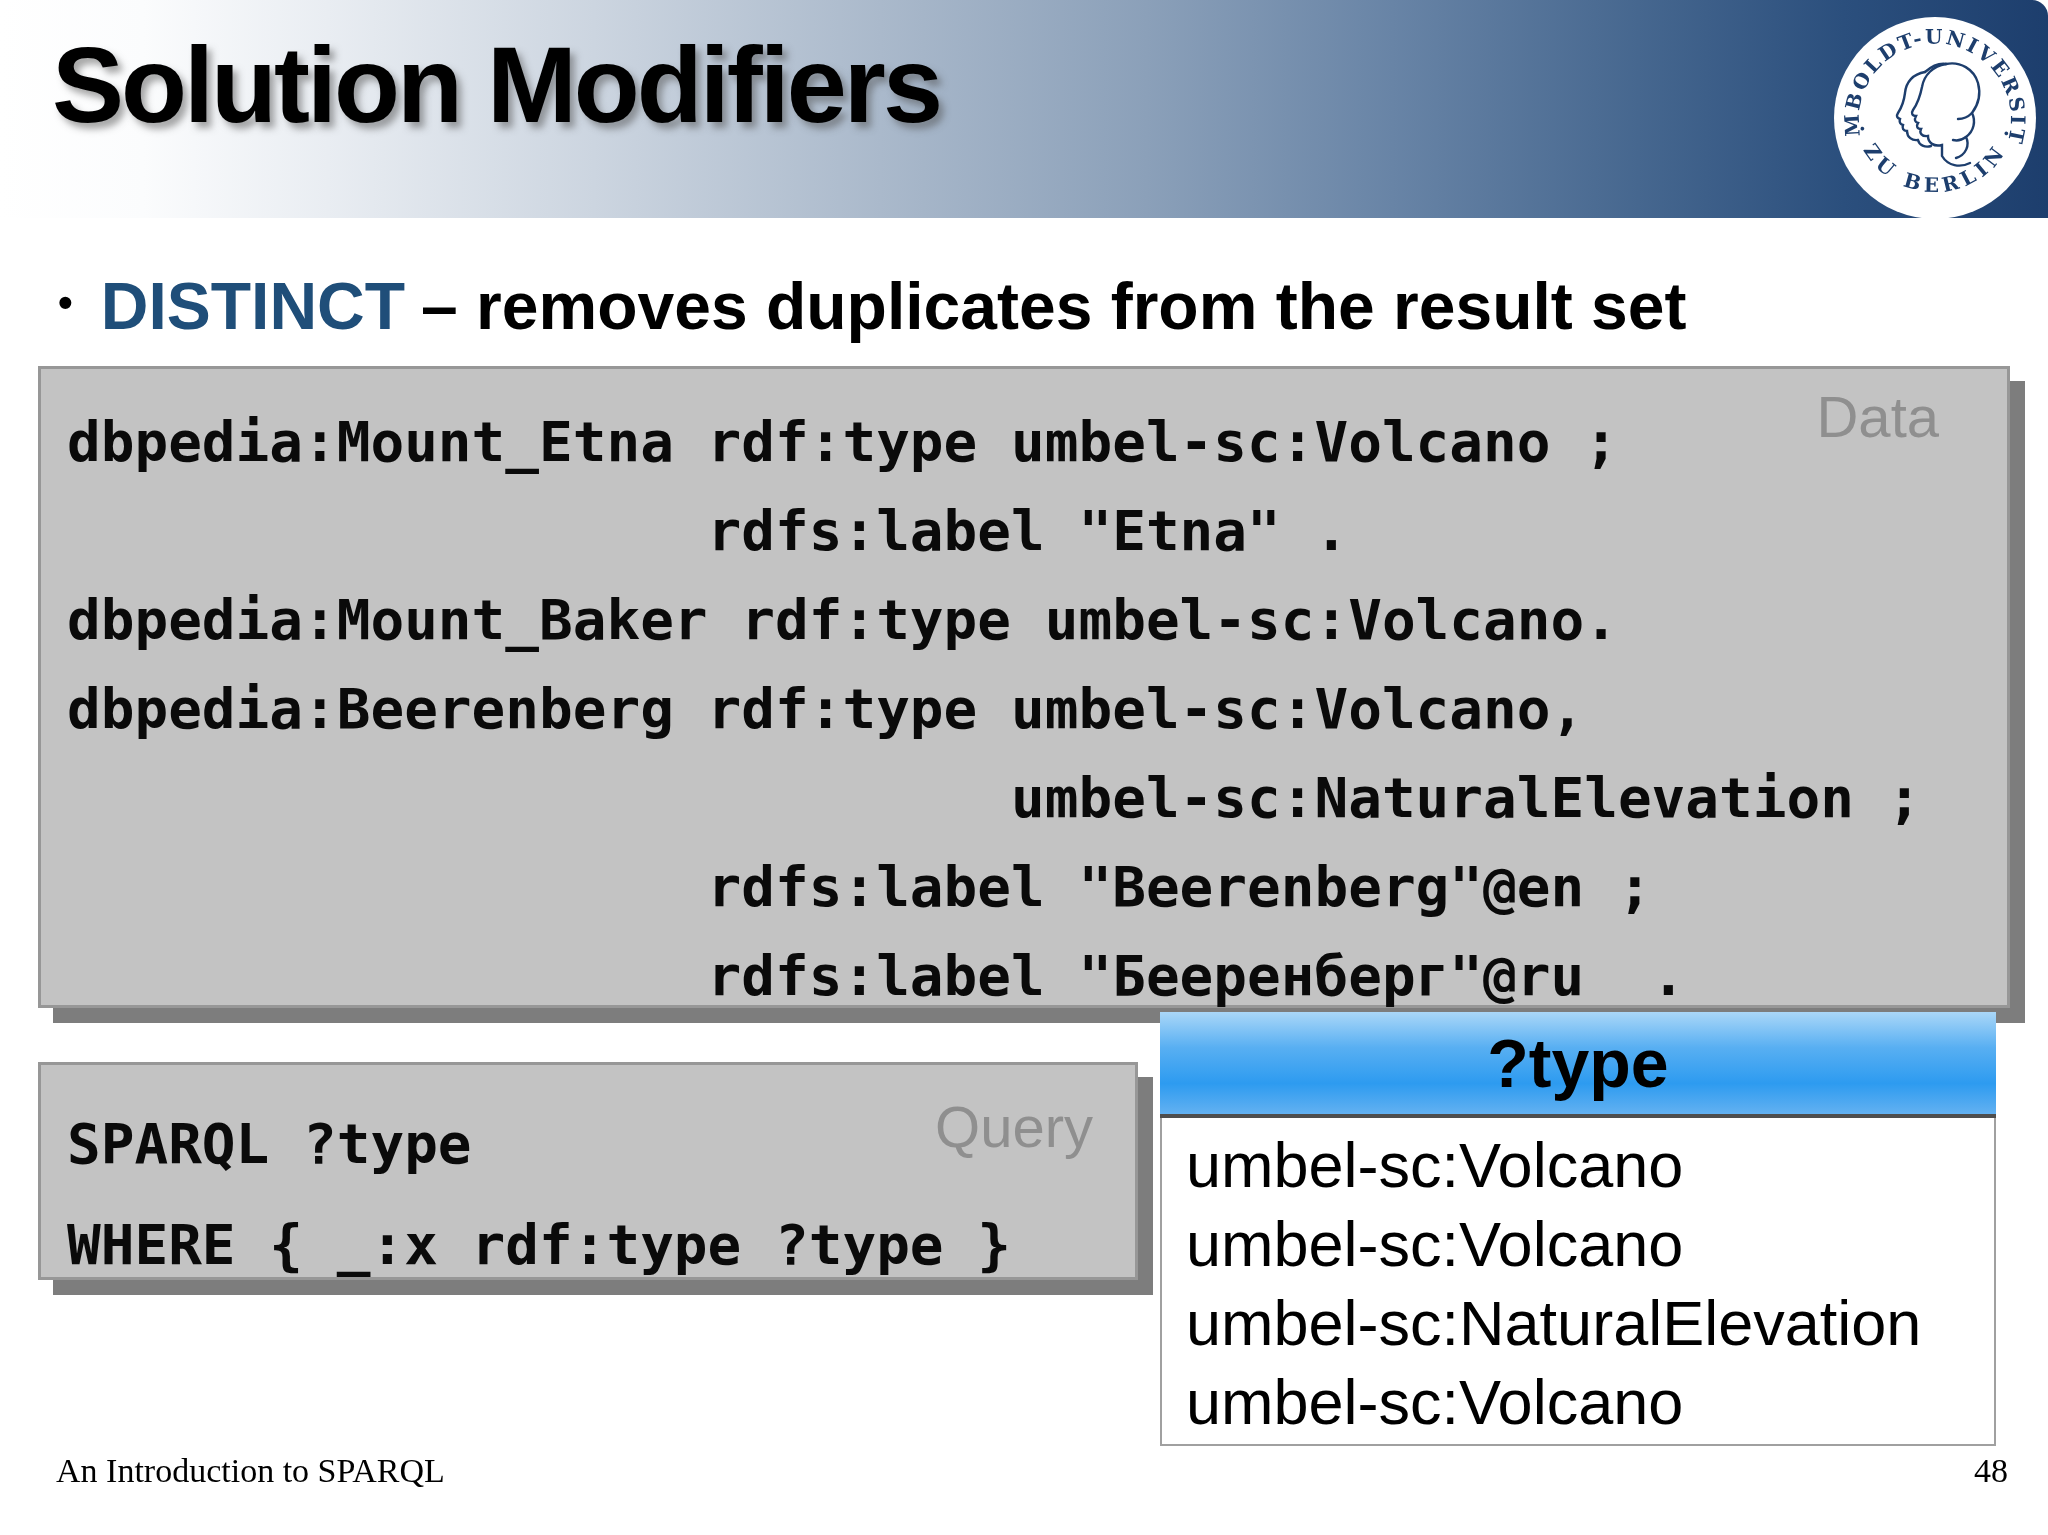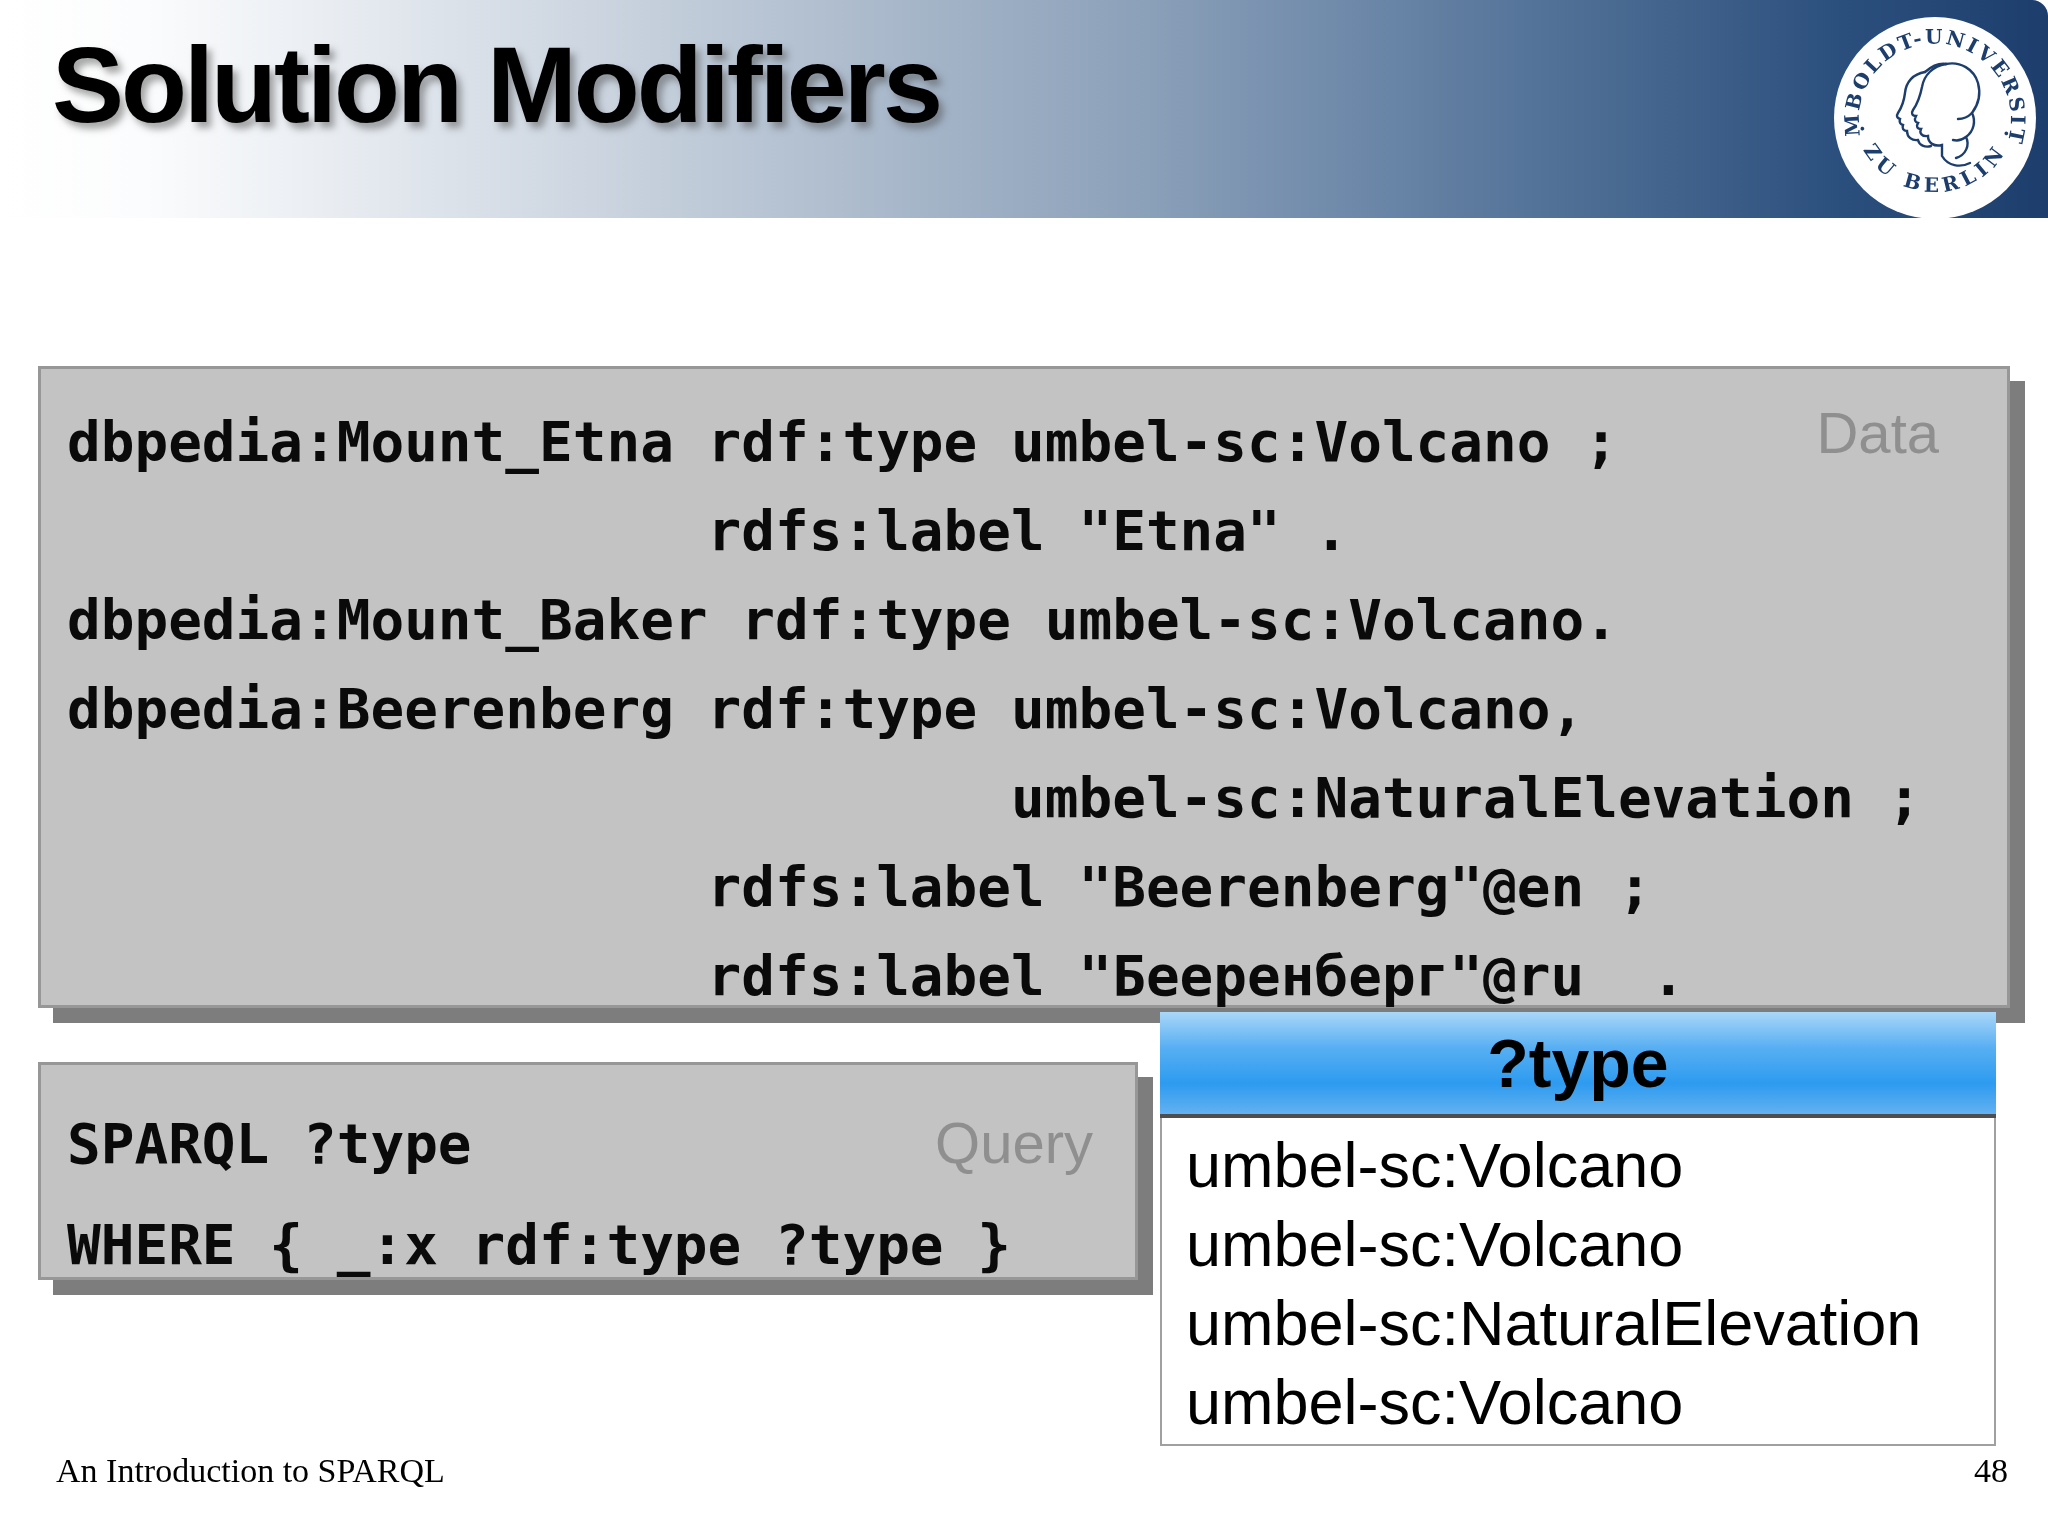--- a/index.html
+++ b/index.html
@@ -36,21 +36,20 @@
   .box {
     position:absolute; background:#c3c3c3;
     border:3px solid #979797;
     box-shadow:15px 15px 0 0 #7d7d7d;
   }
   .data-box  { left:38px; top:366px;  width:1966px; height:636px; z-index:2; }
   .query-box { left:38px; top:1062px; width:1094px; height:212px; z-index:3; }
   .box-label {
     position:absolute; color:#8f8f8f; font-size:58px; font-weight:normal;
     font-family:"Liberation Sans", sans-serif;
-    margin-top:16px;
   }
   .data-box  .box-label { right:68px; top:14px; }
   .query-box .box-label { right:42px; top:28px; }
   .code {
     margin:4px; padding:24px 0 0 22px;
     font-family:"DejaVu Sans Mono", monospace;
     font-weight:bold; font-size:56px; line-height:89px; color:#0a0a0a;
     white-space:pre;
   }
   .query-box .code { padding-top:24px; line-height:101px; }
@@ -114,20 +113,23 @@
 
       <path d="M 113 48 C 100 50 91 59 89 71 C 87 81 85 87 80 94 C 78 97 79 100 83 100 C 81 104 82 106 85 107 C 83 110 84 113 88 113 C 86 117 89 121 95 120 C 95 127 101 131 109 129 L 109 140 C 115 150 127 152 137 147"></path>
 
       <path d="M 113 48 C 127 45 141 53 145 67 C 148 78 145 89 139 97 C 143 105 141 115 133 121 C 137 129 133 139 123 142"></path>
       <path d="M 92 56 C 99 50 106 47 113 48"></path>
       <path d="M 139 97 C 135 101 130 103 125 103"></path>
       <path d="M 133 121 C 129 124 124 125 120 124"></path>
     </g>
   </svg>
 
+  <div class="bullet-line">
+    <span class="marker">•</span><span class="kw">DISTINCT</span><span class="rest">– removes duplicates from the result set</span>
+  </div>
 
   <div class="box data-box">
     <div class="box-label">Data</div>
     <pre class="code">dbpedia:Mount_Etna rdf:type umbel-sc:Volcano ;
                    rdfs:label "Etna" .
 dbpedia:Mount_Baker rdf:type umbel-sc:Volcano.
 dbpedia:Beerenberg rdf:type umbel-sc:Volcano,
                             umbel-sc:NaturalElevation ;
                    rdfs:label "Beerenberg"@en ;
                    rdfs:label "Бееренберг"@ru  .</pre>

